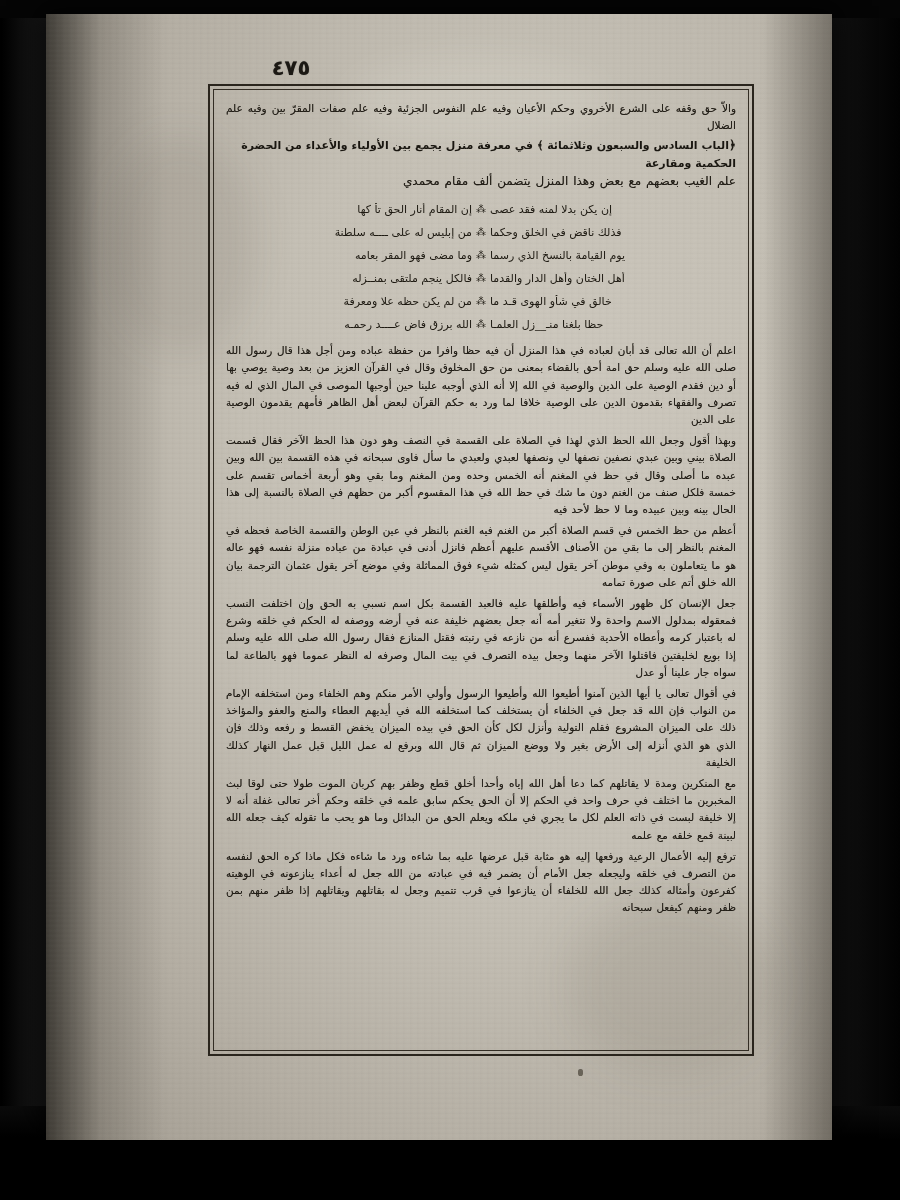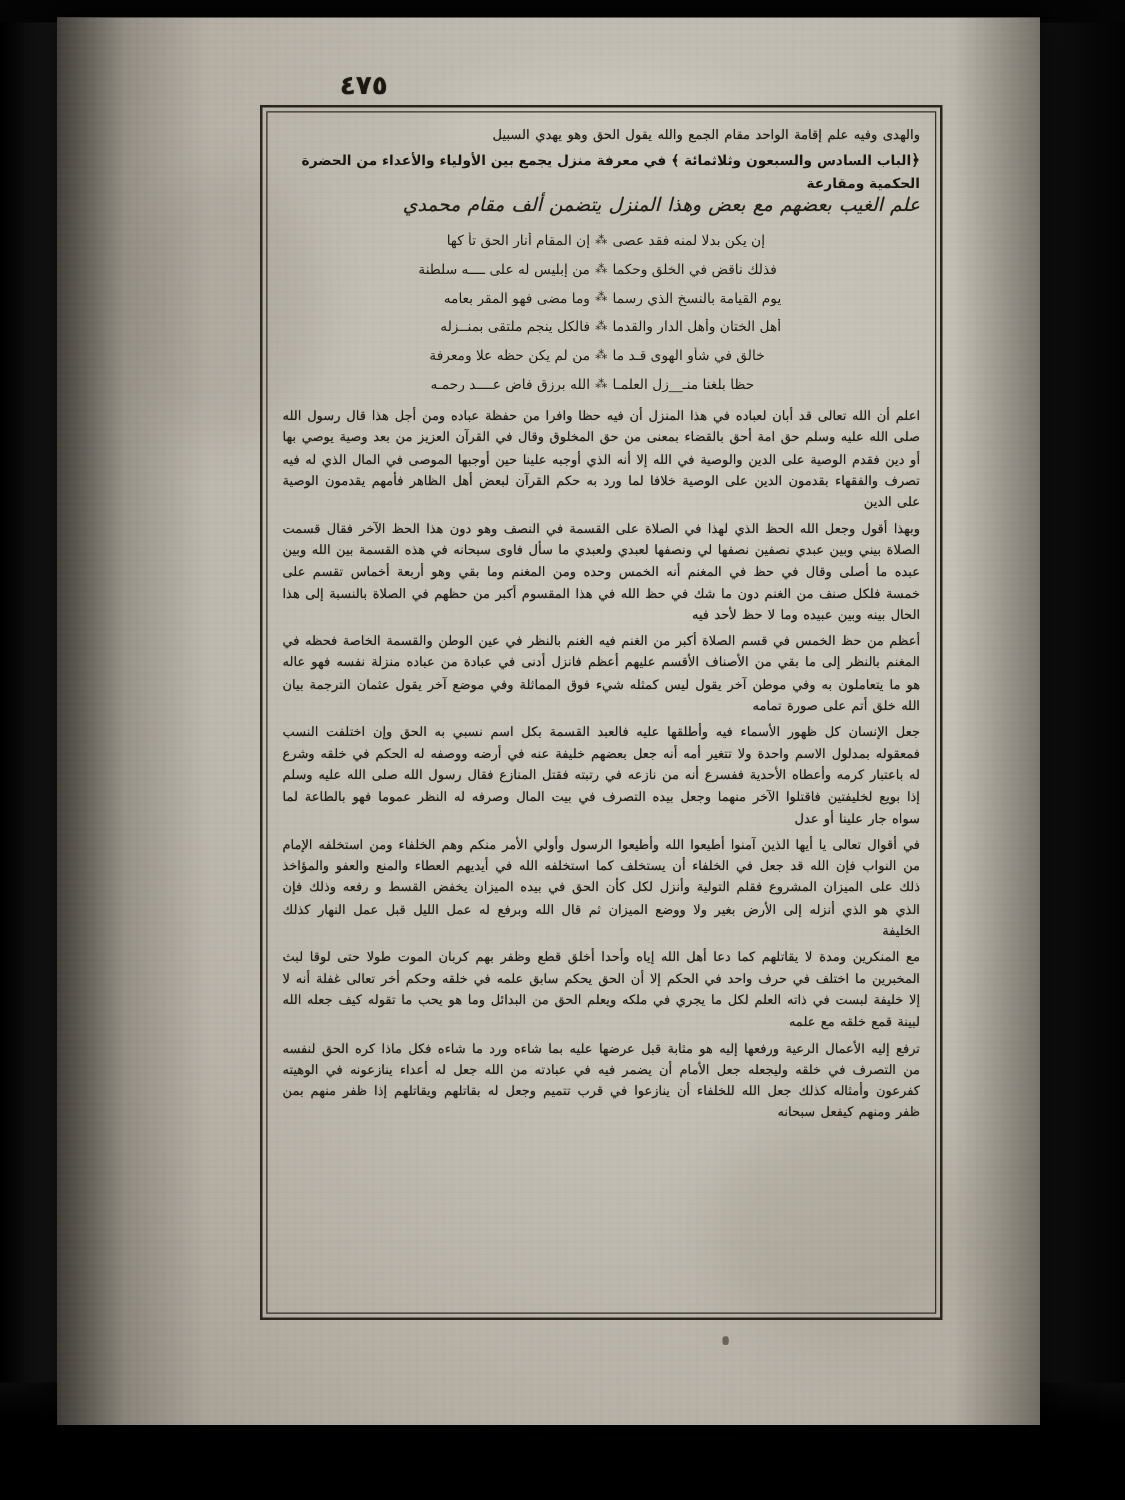--- a/index.html
+++ b/index.html
@@ -154,24 +154,23 @@
     margin: 2px 0 0 0;
   }
   .chapter-line .marker {
     font-weight: bold;
     font-size: 12px;
   }
 
   .intro-line {
     direction: rtl;
     text-align: justify;
-    font-size: 15px;
+    font-size: 12px;
     line-height: 17px;
     margin: 0 0 4px 0;
-    font-style: italic;
   }
 
   
   #poem {
     margin: 8px auto 6px auto;
     width: 430px;
     direction: rtl;
   }
   .verse {
     display: flex;
@@ -232,21 +231,21 @@
 
     <div class="speck" style="left:532px; top:1055px; width:5px; height:7px;"></div>
   </div>
 
   <div id="page-number">٤٧٥</div>
 
   <div id="text-frame">
     <div id="text-frame-inner">
 
       <div class="arabic block-top">
-        <div>والهدى وفيه علم إقامة الواحد مقام الجمع والله يقول الحق وهو يهدي السبيل</div>
+        <div>والاّ حق وقفه على الشرع الأخروي وحكم الأعيان وفيه علم النفوس الجزئية وفيه علم صفات المقرّ بين وفيه علم الضلال</div>
       </div>
 
       <div class="chapter-line">
         <span class="marker">﴿</span><span>الباب السادس والسبعون وثلاثمائة ﴾ في معرفة منزل يجمع بين الأولياء والأعداء من الحضرة الحكمية ومقارعة</span>
       </div>
 
       <div class="intro-line arabic">علم الغيب بعضهم مع بعض وهذا المنزل يتضمن ألف مقام محمدي</div>
 
       <div id="poem">
 

